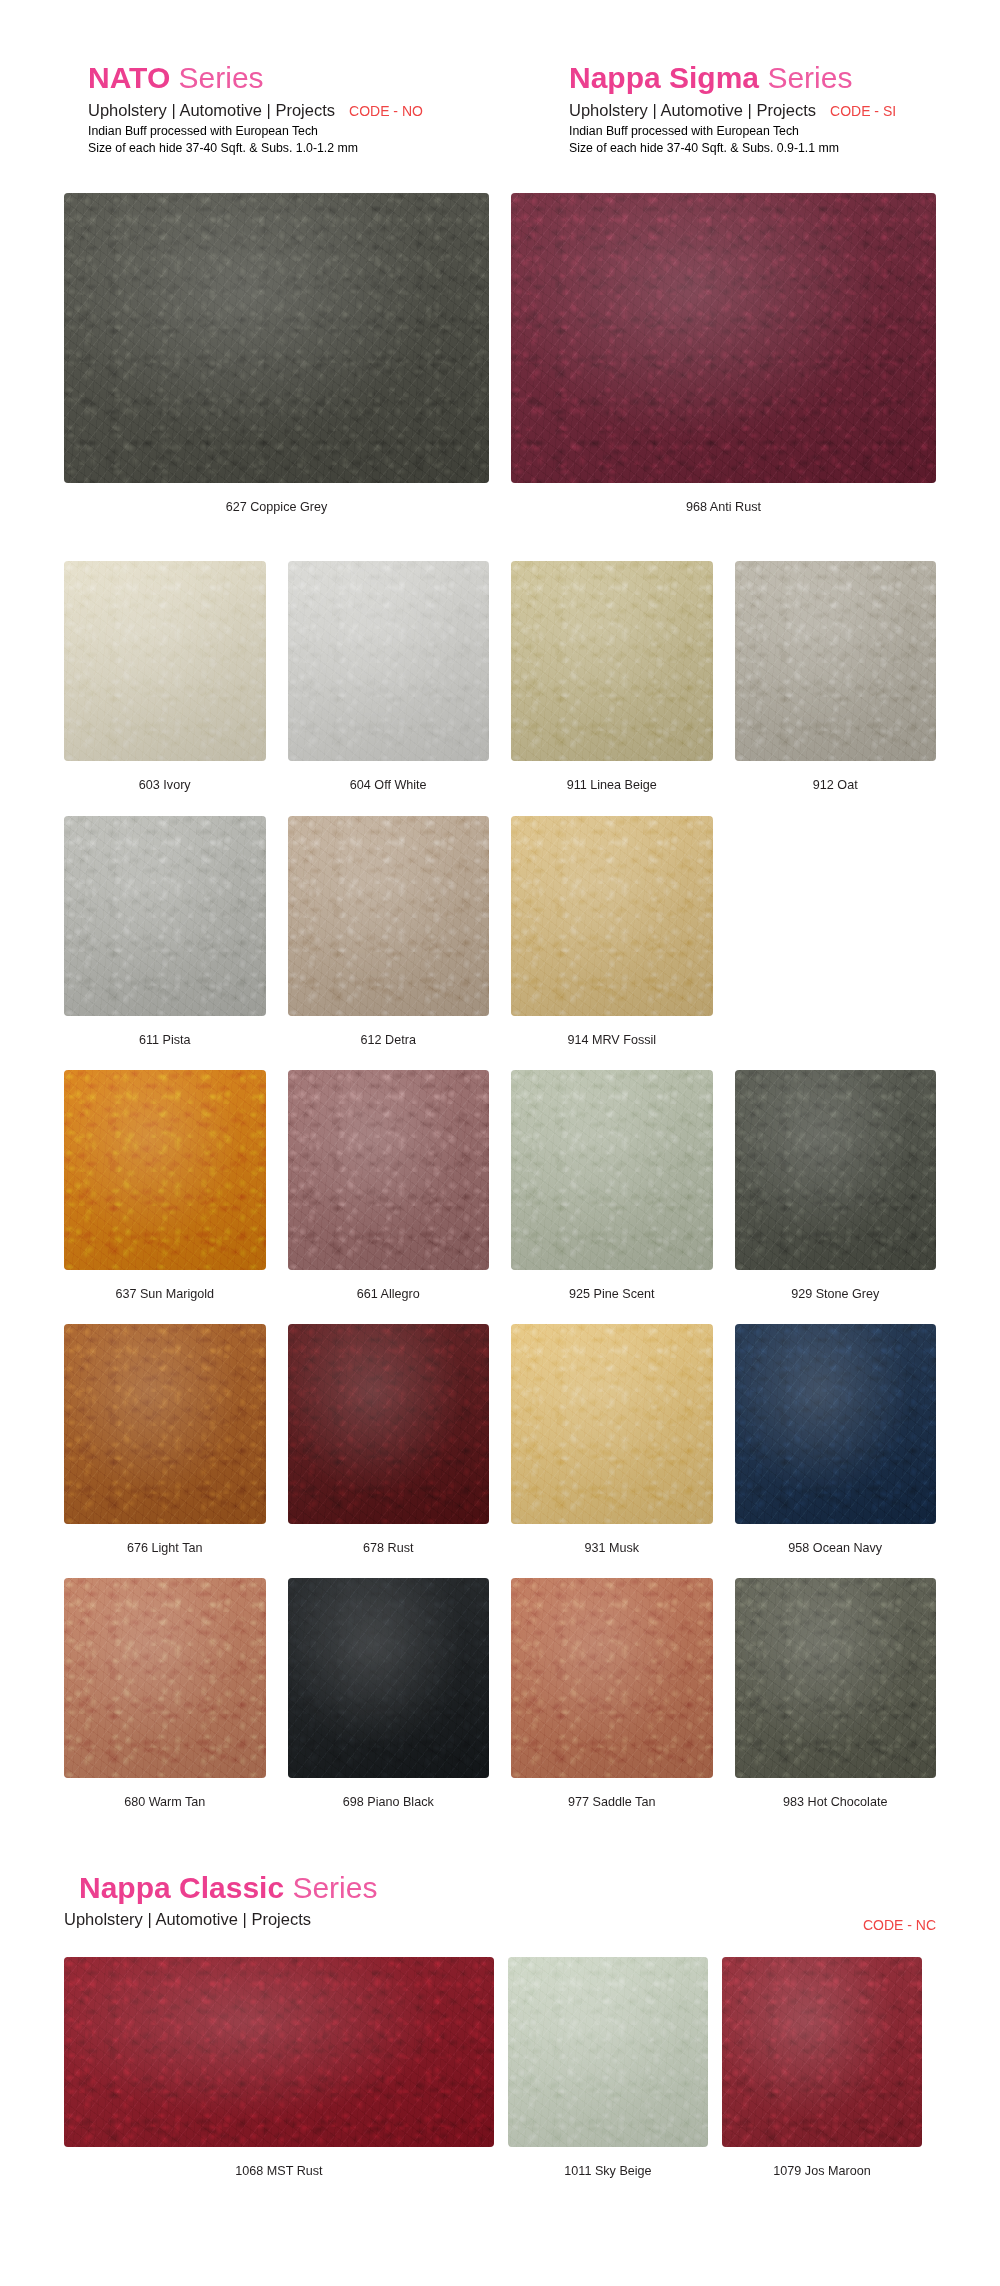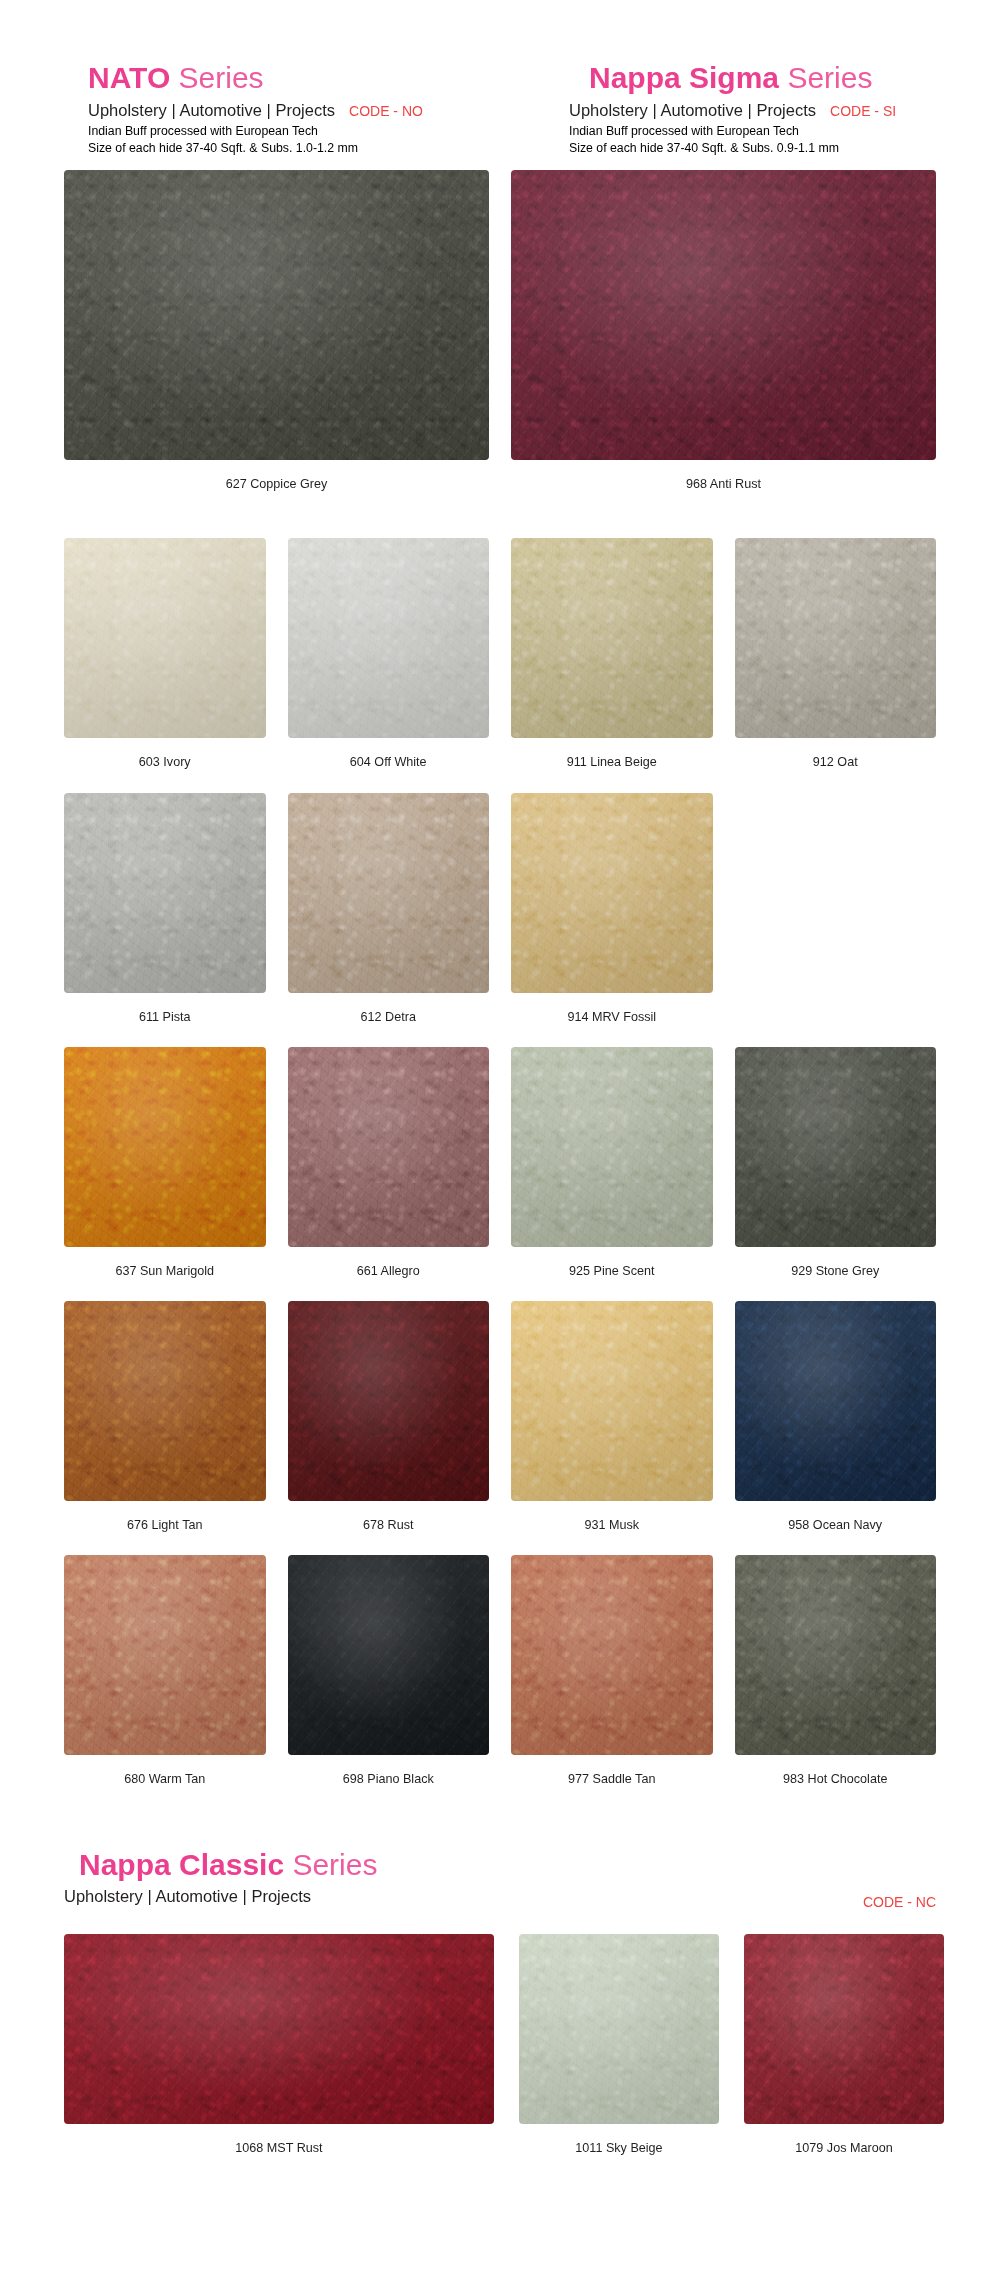--- a/index.html
+++ b/index.html
@@ -76,21 +76,21 @@
   }
   .subline-row .code-tag { margin-left: 14px; padding-bottom: 1px; }
 
   
   .grid {
     display: grid;
     column-gap: 22px;
     row-gap: 0;
     padding: 0 64px;
   }
-  .grid.two  { grid-template-columns: repeat(2, 1fr); }
+  .grid.two  { grid-template-columns: repeat(2, 1fr); margin-top: 23px; }
   .grid.four { grid-template-columns: repeat(4, 1fr); }
 
   .swatch-cell {
     display: flex;
     flex-direction: column;
     align-items: center;
   }
   .swatch {
     width: 100%;
     border-radius: 4px;
@@ -171,21 +171,21 @@
   }
   .classic-spec {
     font-size: 12.3px;
     color: #231f20;
     padding-top: 4px;
     white-space: nowrap;
   }
   .grid.classic {
     display: grid;
     grid-template-columns: 430px 200px 200px;
-    column-gap: 25px;
+    column-gap: 14px;
     padding: 0 64px;
   }
 </style>
 </head>
 <body style="background: rgb(255, 255, 255);">
 
 <div class="page">
 
   <div class="top-cols">
 
@@ -196,21 +196,21 @@
       <div class="subline-row">
         <div class="series-sub">Upholstery | Automotive | Projects</div>
         <div class="code-tag">CODE - NO</div>
       </div>
       <div class="series-spec">Indian Buff processed with European Tech</div>
       <div class="series-spec">Size of each hide 37-40 Sqft. &amp; Subs. 1.0-1.2 mm</div>
     </div>
 
     <div class="top-col right">
       <div class="series-title">
-        <span class="strong" style="color: rgb(236, 63, 143); margin-left: 20px;">Nappa Sigma</span><span class="light"> Series</span>
+        <span class="strong" style="color: rgb(236, 63, 143);">Nappa Sigma</span><span class="light"> Series</span>
       </div>
       <div class="subline-row">
         <div class="series-sub">Upholstery | Automotive | Projects</div>
         <div class="code-tag">CODE - SI</div>
       </div>
       <div class="series-spec">Indian Buff processed with European Tech</div>
       <div class="series-spec">Size of each hide 37-40 Sqft. &amp; Subs. 0.9-1.1 mm</div>
     </div>
 
   </div>

